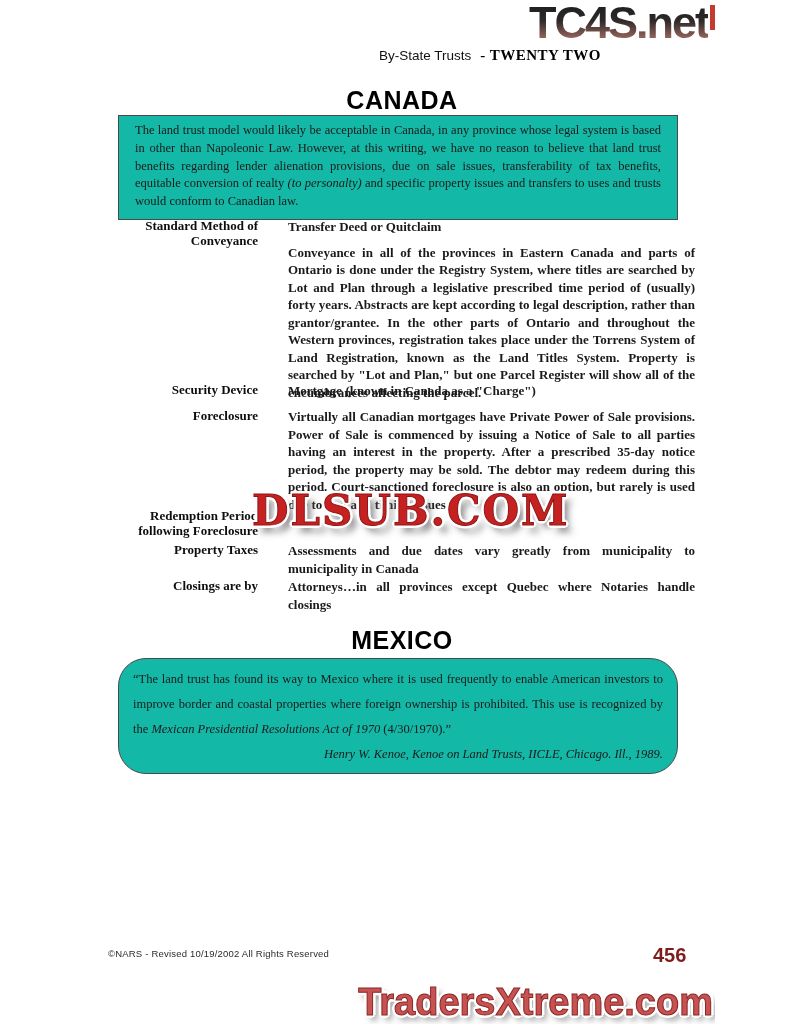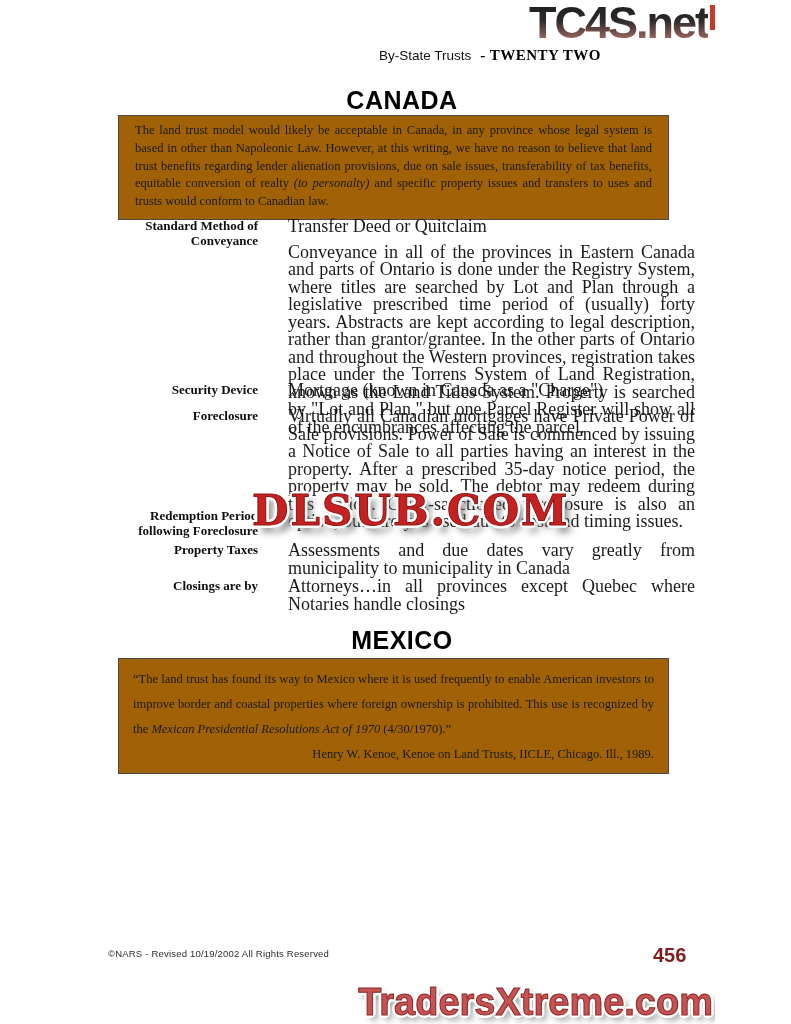--- a/index.html
+++ b/index.html
@@ -22,33 +22,33 @@
               margin-left:5px;color:#000;letter-spacing:.5px;}
 
   .content{position:absolute;left:118px;top:0;width:568px;}
 
   .htitle{position:absolute;left:0;width:100%;margin:0;text-align:center;
           font-family:"Liberation Sans",sans-serif;font-weight:800;font-size:25px;
           letter-spacing:.5px;color:#000;line-height:28px;}
   .h-canada{top:86px;}
   .h-mexico{top:626px;}
 
-  .box{position:absolute;left:0;right:17px;border:1px solid #4a4a4a;background:#a16207;}
+  .box{position:absolute;left:0;right:8px;border:1px solid #4a4a4a;background:#14b8a6;}
   .intro-box{top:115px;padding:6px 16px 8px;}
-  .quote-box{top:658px;padding:8px 14px 6px;}
+  .quote-box{top:658px;padding:8px 14px 6px;border-radius:28px;}
   .jpara{margin:0;font-size:12.5px;line-height:17.8px;text-align:justify;}
   .quote-box .jpara{line-height:25px;}
-  .attribution{margin:0;font-size:12.5px;line-height:25px;text-align:right;}
+  .attribution{margin:0;font-size:12.5px;line-height:25px;text-align:right;font-style:italic;}
 
   .row{position:absolute;left:0;width:568px;display:flex;align-items:flex-start;justify-content:space-between;}
   .r1{top:218px}.r2{top:382px}.r3{top:408px}.r4{top:508px}.r5{top:542px}.r6{top:578px}
   .row-label{width:140px;flex:0 0 140px;text-align:right;font-weight:bold;
              font-size:13px;line-height:15px;color:#0e0e0e;}
-  .row-value{width:407px;flex:0 0 407px;margin-left:30px;font-size:18px;
-             line-height:17.5px;text-align:justify;}
+  .row-value{width:407px;flex:0 0 407px;margin-left:30px;font-size:13px;
+             line-height:17.5px;text-align:justify;font-weight:bold;}
   .row-value p{margin:0;}
   .row-value p + p{margin-top:8px;}
 
   
   .dlsub{position:absolute;left:134px;top:486px;z-index:5;
          font-family:"DejaVu Serif",serif;font-weight:bold;font-size:42px;
          letter-spacing:2px;color:#c62121;-webkit-text-stroke:1px #8f1414;
          text-shadow:
            -2px -2px 0 #fff,0 -2px 0 #fff,2px -2px 0 #fff,
            -2px 0 0 #fff,2px 0 0 #fff,

